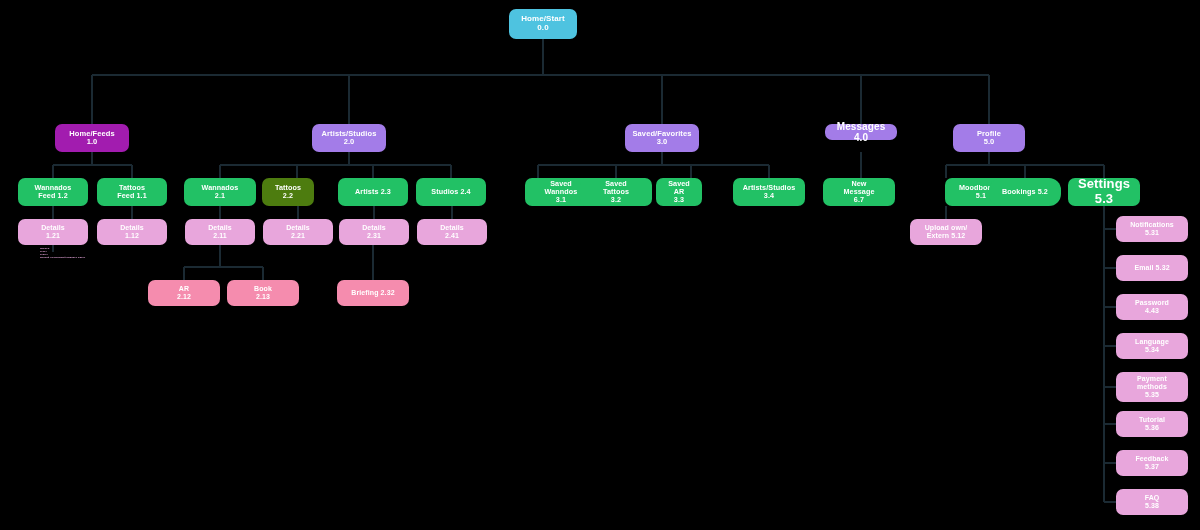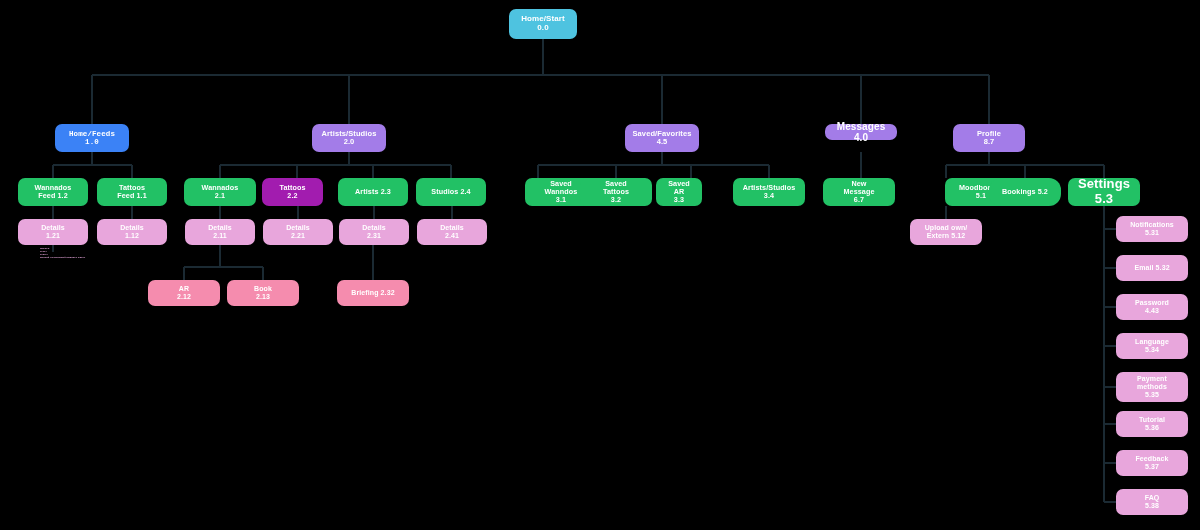--- a/index.html
+++ b/index.html
@@ -91,36 +91,36 @@
     </g>
   </svg>
 
   <div class="tiny" style="left:40px;top:248px;">пробел
 текст
 скрыт
 мелкий нечитаемый подпись здесь</div>
 
 <div class="node n-root" style="left: 509px; top: 9px; width: 68px; height: 30px; font-size: 8px; background: rgb(78, 195, 224); color: rgb(255, 255, 255);"><span>Home/Start
 0.0</span></div>
-    <div class="node n-l1" style="left: 55px; top: 124px; width: 74px; height: 28px; font-size: 7.5px; background: #3b82f6; color: rgb(255, 255, 255); font-family: Liberation Mono, monospace;"><span>Home/Feeds
+    <div class="node n-l1" style="left: 55px; top: 124px; width: 74px; height: 28px; font-size: 7.5px; background: #a21caf; color: rgb(255, 255, 255);"><span>Home/Feeds
 1.0</span></div>
     <div class="node n-l1" style="left: 312px; top: 124px; width: 74px; height: 28px; font-size: 7.5px; background: rgb(163, 124, 232); color: rgb(255, 255, 255);"><span>Artists/Studios
 2.0</span></div>
     <div class="node n-l1" style="left: 625px; top: 124px; width: 74px; height: 28px; font-size: 7.5px; background: rgb(163, 124, 232); color: rgb(255, 255, 255);"><span>Saved/Favorites
-4.5</span></div>
+3.0</span></div>
     <div class="node n-l1" style="left: 825px; top: 124px; width: 72px; height: 16px; font-size: 10px; background: rgb(163, 124, 232); color: rgb(255, 255, 255);"><span>Messages
 4.0</span></div>
     <div class="node n-l1" style="left: 953px; top: 124px; width: 72px; height: 28px; font-size: 7.5px; background: rgb(163, 124, 232); color: rgb(255, 255, 255);"><span>Profile
-8.7</span></div>
+5.0</span></div>
     <div class="node n-l2" style="left: 18px; top: 178px; width: 70px; height: 28px; font-size: 7.2px; background: rgb(34, 193, 101); color: rgb(255, 255, 255);"><span>Wannados
 Feed 1.2</span></div>
     <div class="node n-l2" style="left: 97px; top: 178px; width: 70px; height: 28px; font-size: 7.2px; background: rgb(34, 193, 101); color: rgb(255, 255, 255);"><span>Tattoos
 Feed 1.1</span></div>
     <div class="node n-l2" style="left: 184px; top: 178px; width: 72px; height: 28px; font-size: 7.2px; background: rgb(34, 193, 101); color: rgb(255, 255, 255);"><span>Wannados 2.1</span></div>
-    <div class="node n-l2" style="left: 262px; top: 178px; width: 61px; height: 28px; font-size: 7.2px; background: #a21caf; color: rgb(255, 255, 255);"><span>Tattoos 2.2</span></div>
+    <div class="node n-l2" style="left: 262px; top: 178px; width: 52px; height: 28px; font-size: 7.2px; background: #4d7c0f; color: rgb(255, 255, 255);"><span>Tattoos 2.2</span></div>
     <div class="node n-l2" style="left: 338px; top: 178px; width: 70px; height: 28px; font-size: 7.2px; background: rgb(34, 193, 101); color: rgb(255, 255, 255);"><span>Artists 2.3</span></div>
     <div class="node n-l2" style="left: 416px; top: 178px; width: 70px; height: 28px; font-size: 7.2px; background: rgb(34, 193, 101); color: rgb(255, 255, 255);"><span>Studios 2.4</span></div>
     <div class="node n-l2" style="left: 502px; top: 178px; width: 72px; height: 28px; font-size: 7.2px; background: rgb(34, 193, 101); color: rgb(255, 255, 255); margin-left: 23px;"><span>Saved Wanndos
 3.1</span></div>
     <div class="node n-l2" style="left: 580px; top: 178px; width: 72px; height: 28px; font-size: 7.2px; background: rgb(34, 193, 101); color: rgb(255, 255, 255);"><span>Saved Tattoos
 3.2</span></div>
     <div class="node n-l2" style="left: 656px; top: 178px; width: 46px; height: 28px; font-size: 7.2px; background: rgb(34, 193, 101); color: rgb(255, 255, 255);"><span>Saved AR
 3.3</span></div>
     <div class="node n-l2" style="left: 733px; top: 178px; width: 72px; height: 28px; font-size: 7.2px; background: rgb(34, 193, 101); color: rgb(255, 255, 255);"><span>Artists/Studios
 3.4</span></div>

